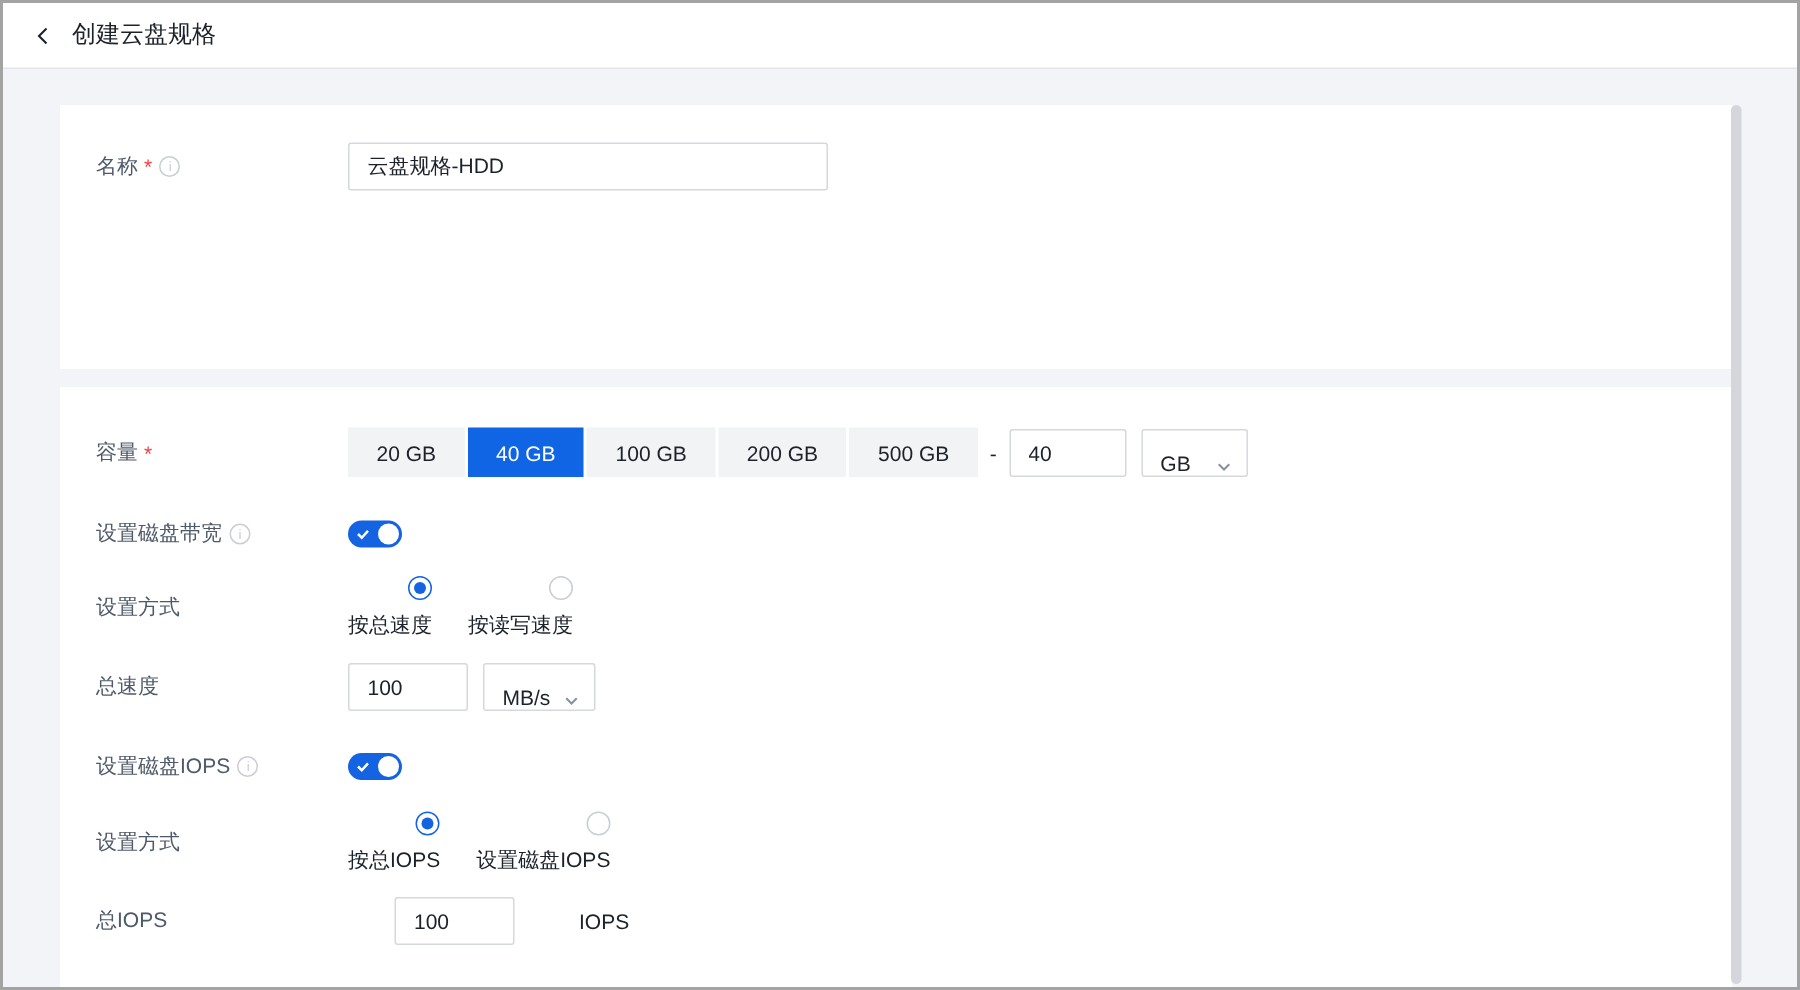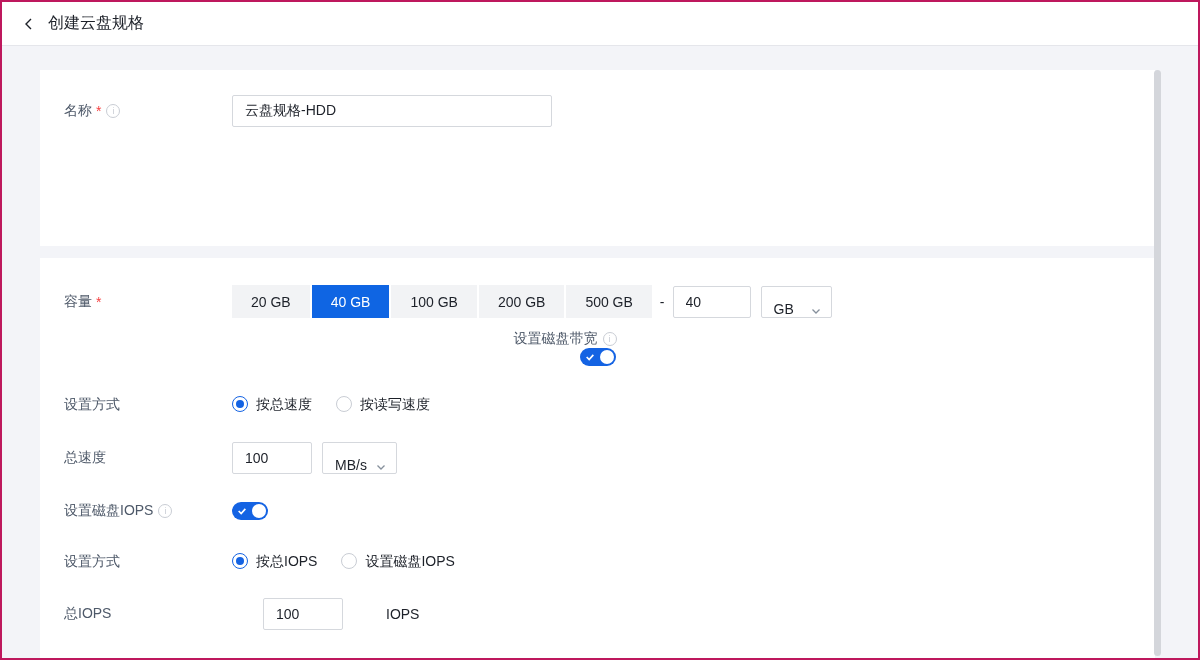--- a/index.html
+++ b/index.html
@@ -1,19 +1,19 @@
 <!DOCTYPE html>
 <html><head>
 <meta charset="utf-8">
 <style>
   * { margin:0; padding:0; box-sizing:border-box; }
   html,body { width:1200px; height:660px; }
   body { font-family:"Liberation Sans","DejaVu Sans",sans-serif; font-size:14px; color:#1d2129; }
 
-  .window { width:1200px; height:660px; border:2px solid #be185d; background:#f3f4f8; position:relative; overflow:hidden; }
+  .window { width:1200px; height:660px; border:2px solid #a3a3a3; background:#f3f4f8; position:relative; overflow:hidden; }
 
   
   .header { position:absolute; left:0; top:0; right:0; height:44px; background:#fff; border-bottom:1px solid #e5e6eb; display:flex; align-items:center; padding-left:20px; }
   .back-btn { display:flex; align-items:center; cursor:pointer; }
   .page-title { margin-left:12px; font-size:16px; font-weight:500; color:#1d2129; }
 
   
   .body { position:absolute; left:0; top:44px; right:0; bottom:0; background:#f3f4f8; }
   .scroll-thumb { position:absolute; left:1152px; top:24px; bottom:2px; width:7px; border-radius:4px; background:#d4d6db; }
 
@@ -48,31 +48,31 @@
   .w-speed { width:75px; margin-left:10px; }
   .chev { display:block; }
 
   
   .toggle { position:relative; width:36px; height:18px; border-radius:9px; background:#1463e3; cursor:pointer; flex-shrink:0; }
   .toggle .knob { position:absolute; right:2px; top:2px; width:14px; height:14px; border-radius:50%; background:#fff; }
   .toggle .tick { position:absolute; left:5px; top:4px; }
 
   
   .radio-group { display:flex; align-items:center; gap:24px; }
-  .radio-opt { display:flex; align-items:flex-start; gap:8px; cursor:pointer; }
+  .radio-opt { display:flex; align-items:flex-end; gap:8px; cursor:pointer;flex-direction:column; }
   .radio { width:16px; height:16px; border-radius:50%; border:1px solid #c9cdd4; background:#fff; position:relative; flex-shrink:0; }
   .radio.checked { border:1.5px solid #1463e3; }
   .radio.checked::after { content:""; position:absolute; left:50%; top:50%; width:8px; height:8px; margin:-4px 0 0 -4px; border-radius:50%; background:#1463e3; }
   .radio-label { color:#1d2129; }
 
   .unit-text { margin-left:12px; color:#1d2129; }
 
   
   .r-capacity { top:27px; height:33px; }
-  .r-bw-toggle { top:72px; height:20px;flex-direction:column; }
+  .r-bw-toggle { top:88px; height:20px; }
   .r-bw-mode { top:137px; height:20px; }
   .r-speed { top:184px; height:32px; }
   .r-iops-toggle { top:243px; height:20px; }
   .r-iops-mode { top:294px; height:20px; }
   .r-iops { top:340px; height:32px;gap:31px; }
 
   
   .r-name { top:25px; height:32px; }
   .r-intro { top:77px; align-items:flex-start; }
   .r-intro .label { padding-top:8px; }

